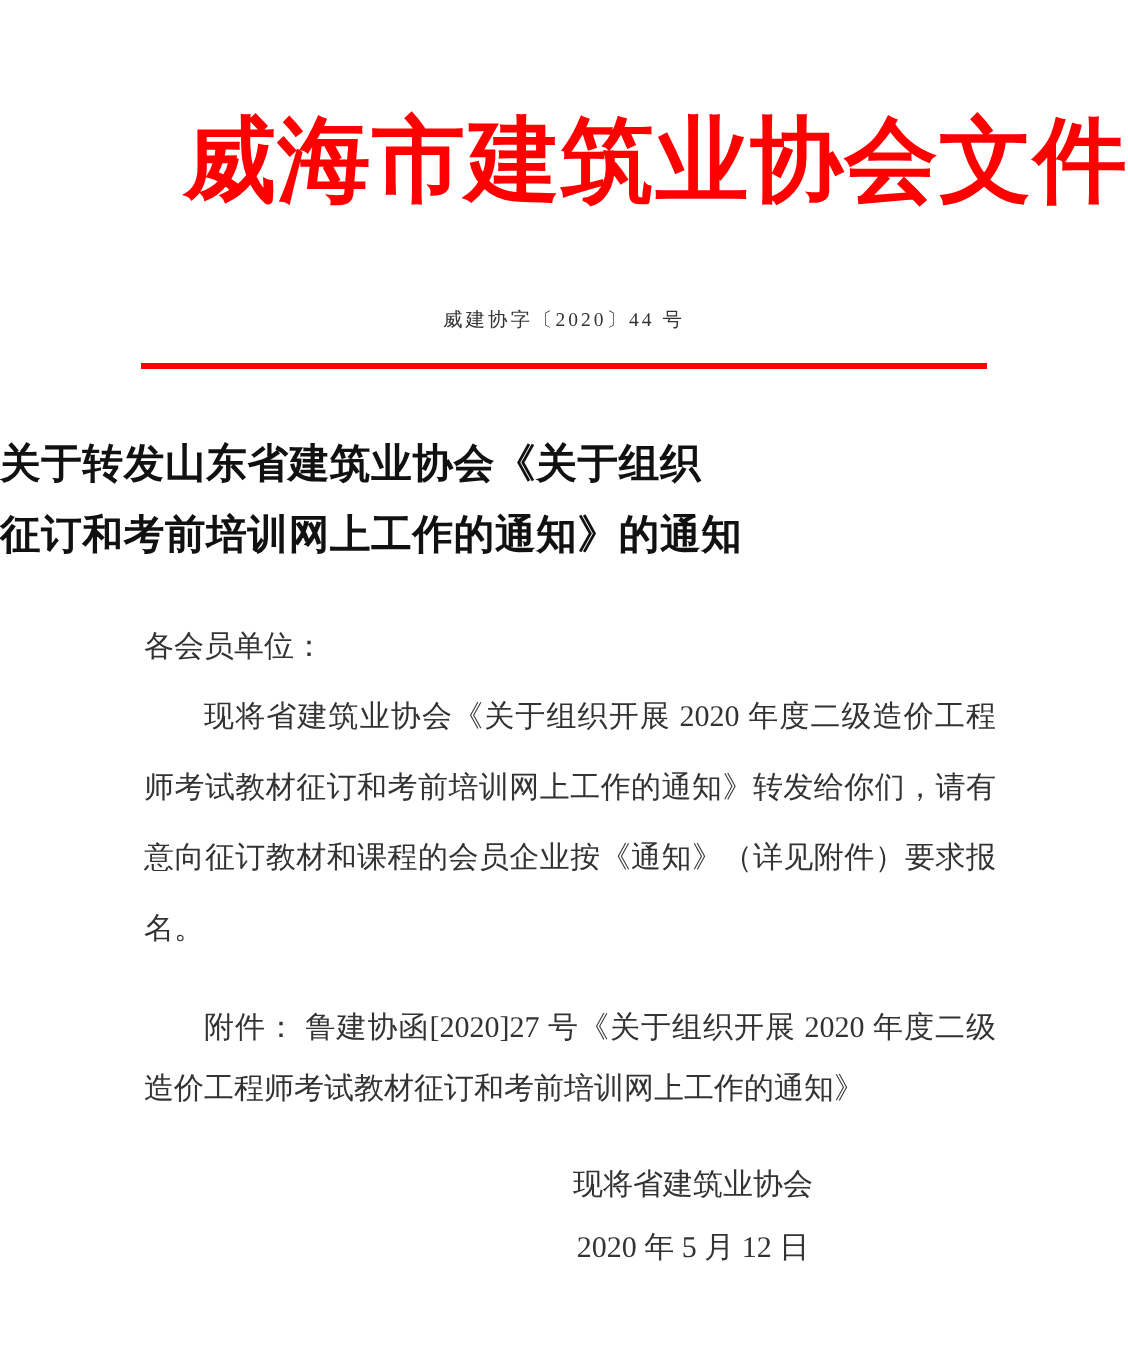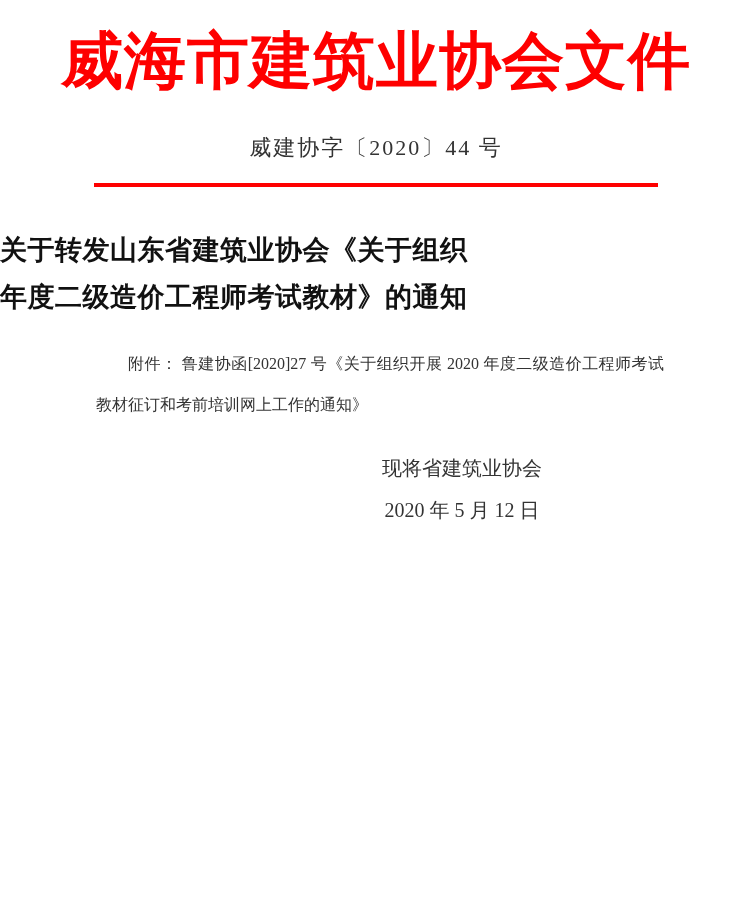--- a/index.html
+++ b/index.html
@@ -11,33 +11,33 @@
   }
   .page {
     position: relative;
     width: 752px;
     height: 900px;
     margin: 0 auto;
     background: #ffffff;
     overflow: hidden;
   }
   .letterhead {
-    padding-top: 26px;
-    text-align: center;
+    padding-top: 73px;
+    text-align: right;
     color: var(--accent);
     font-size: 62px;
     font-weight: 900;
     letter-spacing: 1px;
     line-height: 1.15;
     white-space: nowrap;
   }
   .doc-number {
-    margin-top: 36px;
+    margin-top: 60px;
     text-align: center;
-    font-size: 22px;
+    font-size: 13px;
     letter-spacing: 2px;
     color: var(--ink-soft);
   }
   .red-divider {
     width: 564px;
     height: 4px;
     margin: 20px auto 0 auto;
     background: var(--accent);
   }
   .title-block {
@@ -52,21 +52,21 @@
   .body-block {
     margin: 28px 88px 0 96px;
     font-size: 20px;
     line-height: 47px;
     color: var(--ink-soft);
     text-align: justify;
   }
   .body-paragraph { text-indent: 2em; }
   .attachment-paragraph {
     margin: 22px 88px 0 96px;
-    font-size: 16px;
+    font-size: 20px;
     line-height: 41px;
     color: var(--ink-soft);
     text-indent: 2em;
     text-align: justify;
   }
   .signature-block {
     margin: 22px 170px 0 auto;
     width: 240px;
     text-align: center;
     font-size: 20px;
@@ -80,23 +80,27 @@
 <div class="page">
 
   <div class="letterhead">威海市建筑业协会文件</div>
 
   <div class="doc-number">威建协字〔2020〕44 号</div>
 
   <div class="red-divider"></div>
 
   <div class="title-block">
     <div>关于转发山东省建筑业协会《关于组织</div>
-    <div>年度二级造价工程师考试教材》的通知</div>
+    <div>征订和考前培训网上工作的通知》的通知</div>
   </div>
 
+  <div class="body-block">
+    <div class="salutation">各会员单位：</div>
+    <div class="body-paragraph">现将省建筑业协会《关于组织开展 2020 年度二级造价工程师考试教材征订和考前培训网上工作的通知》转发给你们，请有意向征订教材和课程的会员企业按《通知》（详见附件）要求报名。</div>
+  </div>
 
   <div class="attachment-paragraph">附件： 鲁建协函[2020]27 号《关于组织开展 2020 年度二级造价工程师考试教材征订和考前培训网上工作的通知》</div>
 
   <div class="signature-block">
     <div>现将省建筑业协会</div>
     <div>2020 年 5 月 12 日</div>
   </div>
 
 </div>
 

